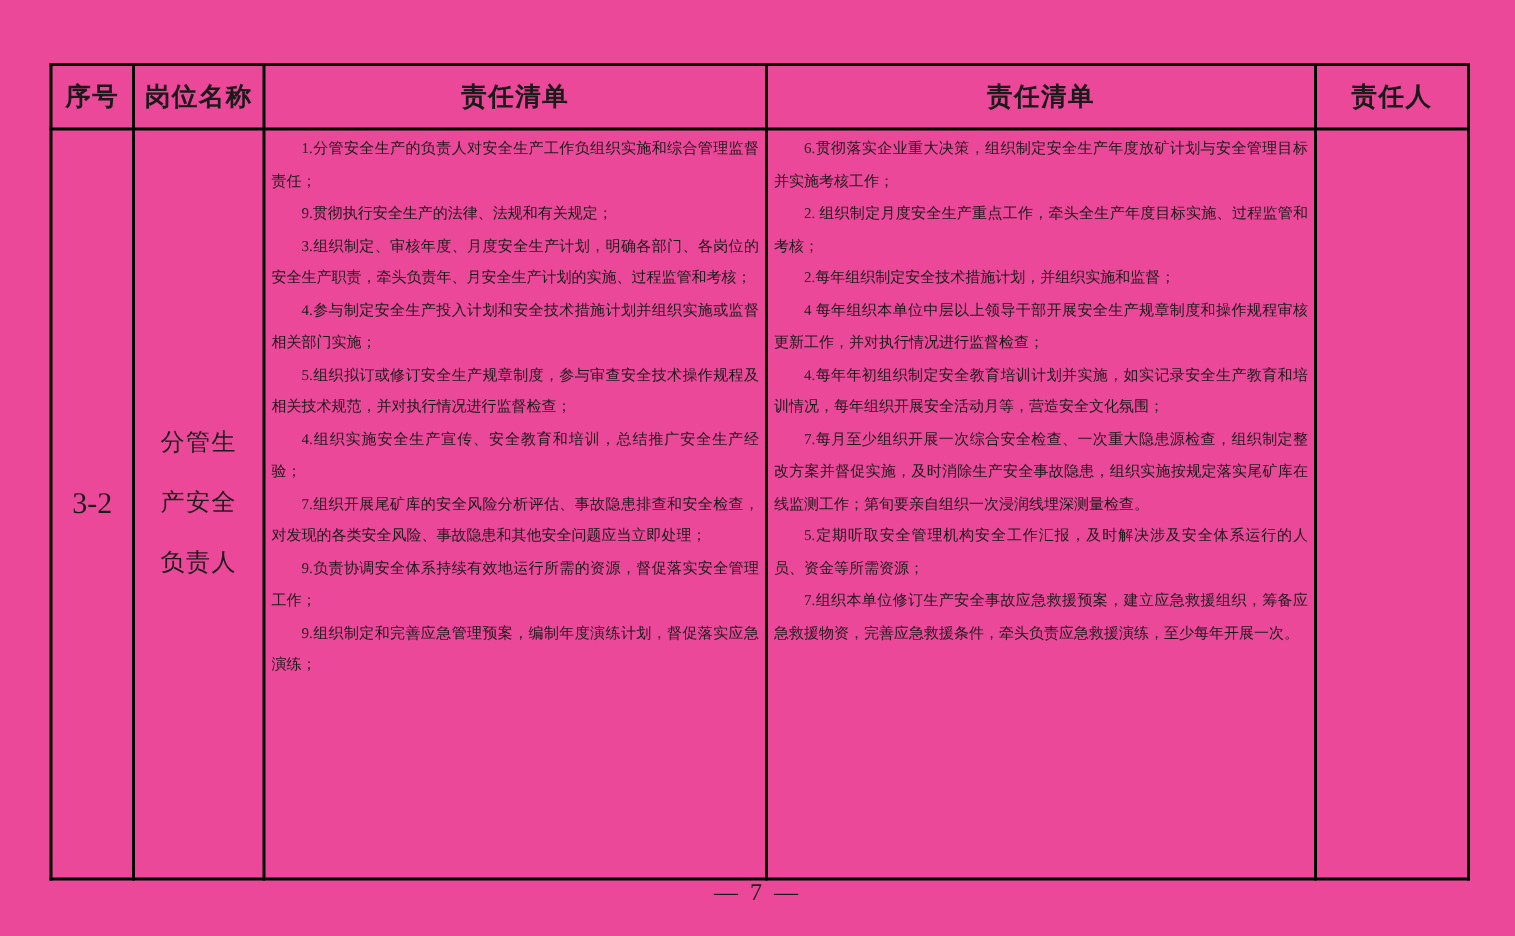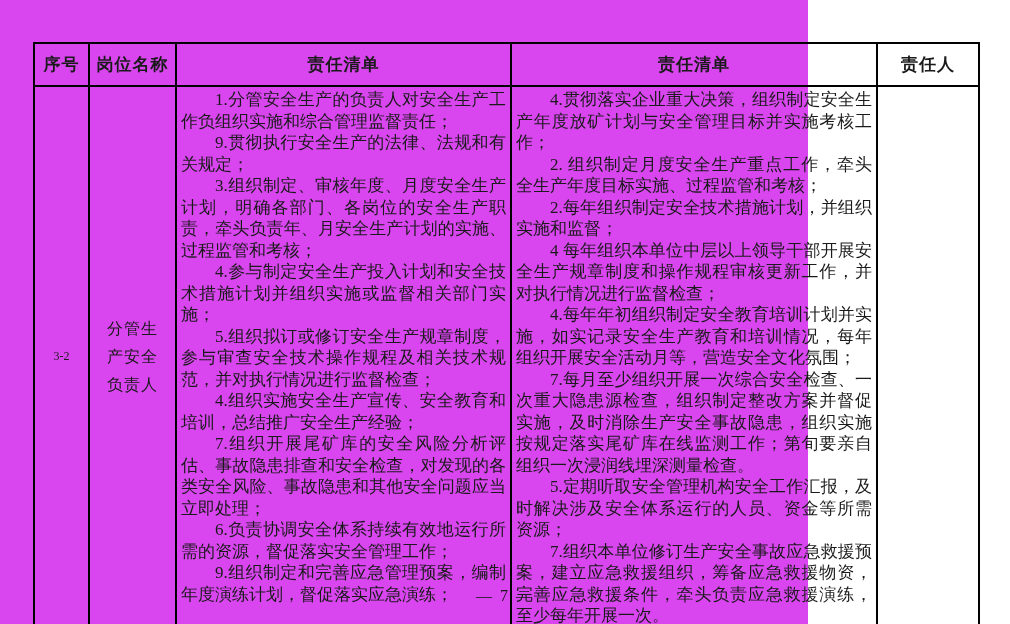--- a/index.html
+++ b/index.html
@@ -3,21 +3,21 @@
 <meta charset="utf-8">
 <style>
   html, body { margin: 0; padding: 0; }
   body {
     width: 1010px; height: 624px;
     background: #ffffff;
     font-family: "Liberation Serif", "DejaVu Serif", serif;
     color: #1a1a1a;
     overflow: hidden;
   }
-  .page { position: relative; width: 808px; height: 624px; background: #d946ef; }
+  .page { position: relative; width: 1010px; height: 624px; background: #ec4899; }
 
   table.duty-table {
     position: absolute; left: 33px; top: 42px;
     width: 945px;
     border-collapse: collapse;
     table-layout: fixed;
   }
   .duty-table th, .duty-table td {
     border: 2px solid #000000;
     padding: 0;
@@ -32,36 +32,36 @@
     letter-spacing: 1px;
   }
   .col-serial  { width: 55px; }
   .col-pos     { width: 87px; }
   .col-resp    { width: 335px; }
   .col-perf    { width: 366px; }
   .col-person  { width: 102px; }
 
   td.body-serial {
     text-align: center; vertical-align: middle;
-    font-size: 12px; height: 498px;
+    font-size: 20px; height: 498px;
   }
   td.body-pos {
     text-align: center; vertical-align: middle;
     font-size: 16px;
   }
   td.body-pos .pos-text {
     padding: 0 9px;
-    line-height: 28px;
+    line-height: 40px;
     letter-spacing: 1px;
   }
   td.body-list { vertical-align: top; }
   td.body-list .list-wrap { padding: 2px 4px 0 4px; }
   .item-para {
     margin: 0;
-    font-size: 17px;
+    font-size: 10px;
     line-height: 21.5px;
     text-indent: 2em;
     text-align: justify;
     word-break: break-all;
   }
   td.body-person { vertical-align: top; }
 
   .footer {
     position: absolute;
     left: 0; top: 587px; width: 1010px;
@@ -101,27 +101,27 @@
         </td>
         <td class="body-list">
           <div class="list-wrap">
               <p class="item-para">1.分管安全生产的负责人对安全生产工作负组织实施和综合管理监督责任；</p>
               <p class="item-para">9.贯彻执行安全生产的法律、法规和有关规定；</p>
               <p class="item-para">3.组织制定、审核年度、月度安全生产计划，明确各部门、各岗位的安全生产职责，牵头负责年、月安全生产计划的实施、过程监管和考核；</p>
               <p class="item-para">4.参与制定安全生产投入计划和安全技术措施计划并组织实施或监督相关部门实施；</p>
               <p class="item-para">5.组织拟订或修订安全生产规章制度，参与审查安全技术操作规程及相关技术规范，并对执行情况进行监督检查；</p>
               <p class="item-para">4.组织实施安全生产宣传、安全教育和培训，总结推广安全生产经验；</p>
               <p class="item-para">7.组织开展尾矿库的安全风险分析评估、事故隐患排查和安全检查，对发现的各类安全风险、事故隐患和其他安全问题应当立即处理；</p>
-              <p class="item-para">6.负责协调安全体系持续有效地运行所需的资源，督促落实安全管理工作；</p>
+              <p class="item-para">9.负责协调安全体系持续有效地运行所需的资源，督促落实安全管理工作；</p>
               <p class="item-para">9.组织制定和完善应急管理预案，编制年度演练计划，督促落实应急演练；</p>
             </div>
         </td>
         <td class="body-list">
           <div class="list-wrap">
-              <p class="item-para">4.贯彻落实企业重大决策，组织制定安全生产年度放矿计划与安全管理目标并实施考核工作；</p>
+              <p class="item-para">6.贯彻落实企业重大决策，组织制定安全生产年度放矿计划与安全管理目标并实施考核工作；</p>
               <p class="item-para">2. 组织制定月度安全生产重点工作，牵头全生产年度目标实施、过程监管和考核；</p>
               <p class="item-para">2.每年组织制定安全技术措施计划，并组织实施和监督；</p>
               <p class="item-para">4 每年组织本单位中层以上领导干部开展安全生产规章制度和操作规程审核更新工作，并对执行情况进行监督检查；</p>
               <p class="item-para">4.每年年初组织制定安全教育培训计划并实施，如实记录安全生产教育和培训情况，每年组织开展安全活动月等，营造安全文化氛围；</p>
               <p class="item-para">7.每月至少组织开展一次综合安全检查、一次重大隐患源检查，组织制定整改方案并督促实施，及时消除生产安全事故隐患，组织实施按规定落实尾矿库在线监测工作；第旬要亲自组织一次浸润线埋深测量检查。</p>
               <p class="item-para">5.定期听取安全管理机构安全工作汇报，及时解决涉及安全体系运行的人员、资金等所需资源；</p>
               <p class="item-para">7.组织本单位修订生产安全事故应急救援预案，建立应急救援组织，筹备应急救援物资，完善应急救援条件，牵头负责应急救援演练，至少每年开展一次。</p>
             </div>
         </td>
         <td class="body-person"></td>

